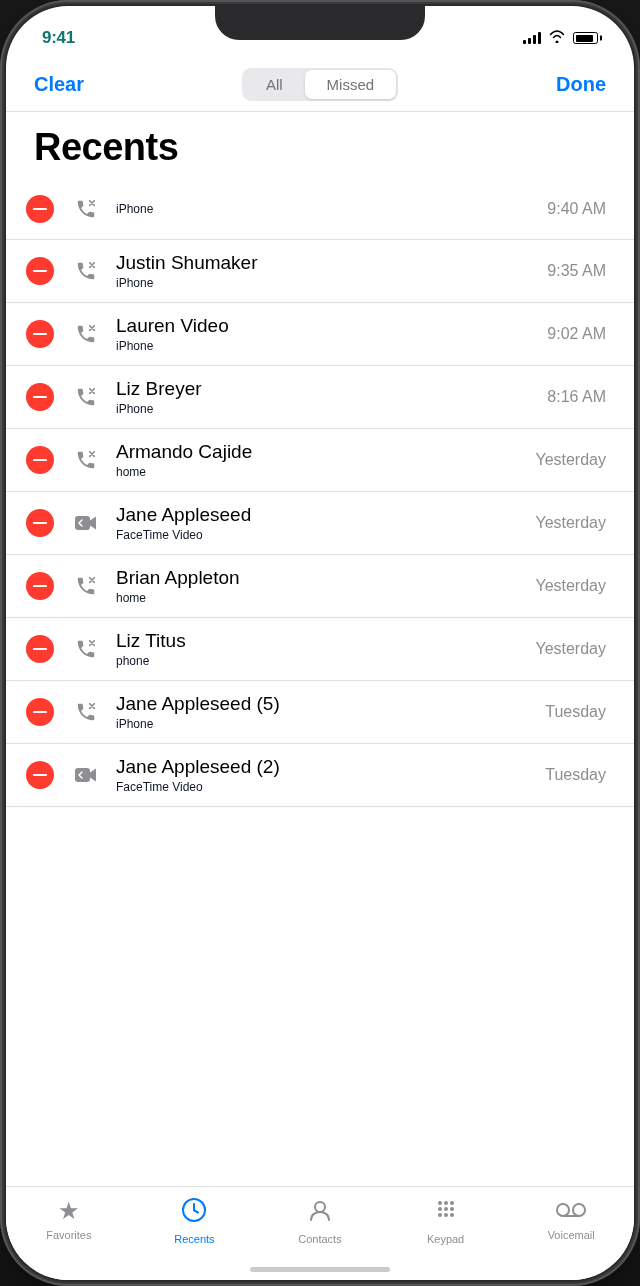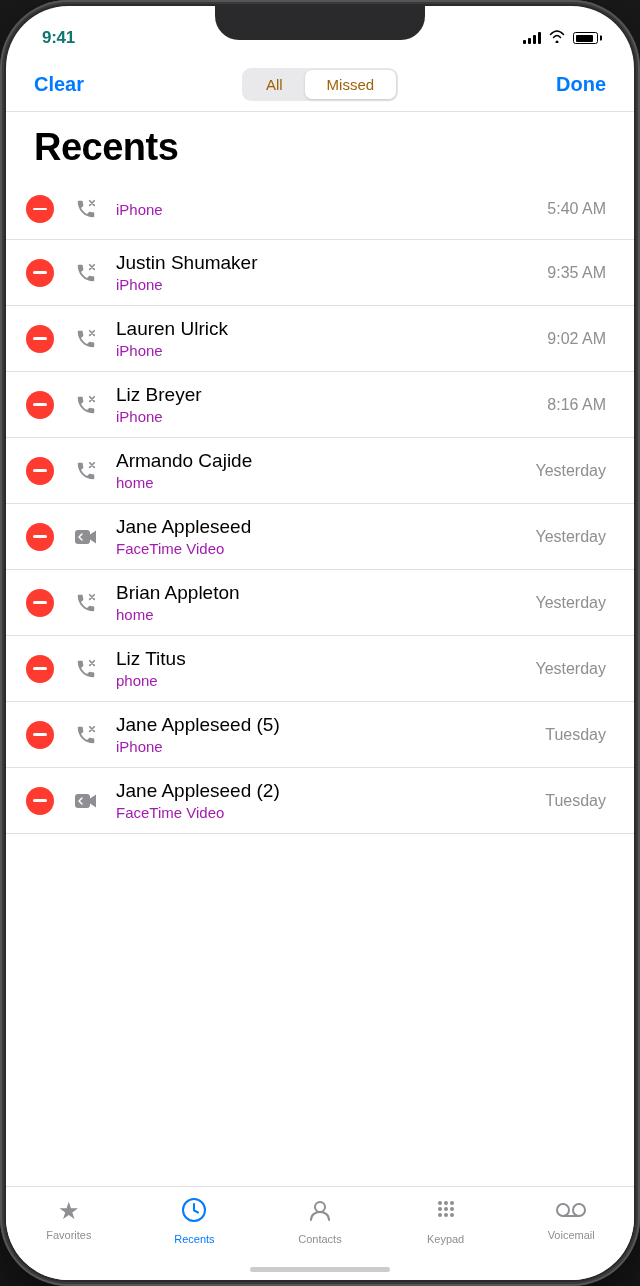--- a/index.html
+++ b/index.html
@@ -153,21 +153,21 @@
       padding: 2px;
       gap: 0;
     }
 
     .segment-btn {
       padding: 6px 22px;
       border-radius: 7px;
       font-size: 15px;
       font-weight: 500;
       cursor: pointer;
-      color: #a16207;
+      color: #737373;
     }
 
     .segment-btn.active {
       background: #fff;
       box-shadow: 0 1px 3px rgba(0,0,0,0.15);
     }
 
     
     .page-title-area {
       padding: 14px 28px 10px;
@@ -235,22 +235,22 @@
       font-size: 19px;
       font-weight: 500;
       color: #000;
       margin-bottom: 2px;
       white-space: nowrap;
       overflow: hidden;
       text-overflow: ellipsis;
     }
 
     .contact-type {
-      font-size: 15px;
-      color: #a21caf;
+      font-size: 12px;
+      color: #0f172a;
     }
 
     .contact-time {
       font-size: 16px;
       color: #8e8e93;
       margin-left: 8px;
       flex-shrink: 0;
     }
 
     
@@ -367,21 +367,21 @@
           <div class="minus-btn"></div>
           <div class="call-icon-wrap">
             <svg width="22" height="22" viewBox="0 0 24 24" fill="none">
               <path d="M6.6 10.8c1.4 2.8 3.8 5.1 6.6 6.6l2.2-2.2c.3-.3.7-.4 1-.2 1.1.4 2.3.6 3.6.6.6 0 1 .4 1 1V20c0 .6-.4 1-1 1C10.6 21 3 13.4 3 4c0-.6.4-1 1-1h3.5c.6 0 1 .4 1 1 0 1.3.2 2.5.6 3.6.1.3 0 .7-.2 1L6.6 10.8z" fill="#8e8e93"></path>
               <path d="M16 3l5 5m0-5l-5 5" stroke="#8e8e93" stroke-width="1.8" stroke-linecap="round"></path>
             </svg>
           </div>
           <div class="contact-info">
             <div class="contact-type">iPhone</div>
           </div>
-          <span class="contact-time">5:40 AM</span>
+          <span class="contact-time">9:40 AM</span>
         </div>
 
         <div class="contact-item">
           <div class="minus-btn"></div>
           <div class="call-icon-wrap">
             <svg width="22" height="22" viewBox="0 0 24 24" fill="none">
               <path d="M6.6 10.8c1.4 2.8 3.8 5.1 6.6 6.6l2.2-2.2c.3-.3.7-.4 1-.2 1.1.4 2.3.6 3.6.6.6 0 1 .4 1 1V20c0 .6-.4 1-1 1C10.6 21 3 13.4 3 4c0-.6.4-1 1-1h3.5c.6 0 1 .4 1 1 0 1.3.2 2.5.6 3.6.1.3 0 .7-.2 1L6.6 10.8z" fill="#8e8e93"></path>
               <path d="M16 3l5 5m0-5l-5 5" stroke="#8e8e93" stroke-width="1.8" stroke-linecap="round"></path>
             </svg>
           </div>
@@ -394,21 +394,21 @@
 
         <div class="contact-item">
           <div class="minus-btn"></div>
           <div class="call-icon-wrap">
             <svg width="22" height="22" viewBox="0 0 24 24" fill="none">
               <path d="M6.6 10.8c1.4 2.8 3.8 5.1 6.6 6.6l2.2-2.2c.3-.3.7-.4 1-.2 1.1.4 2.3.6 3.6.6.6 0 1 .4 1 1V20c0 .6-.4 1-1 1C10.6 21 3 13.4 3 4c0-.6.4-1 1-1h3.5c.6 0 1 .4 1 1 0 1.3.2 2.5.6 3.6.1.3 0 .7-.2 1L6.6 10.8z" fill="#8e8e93"></path>
               <path d="M16 3l5 5m0-5l-5 5" stroke="#8e8e93" stroke-width="1.8" stroke-linecap="round"></path>
             </svg>
           </div>
           <div class="contact-info">
-            <div class="contact-name">Lauren Ulrick</div>
+            <div class="contact-name">Lauren Video</div>
             <div class="contact-type">iPhone</div>
           </div>
           <span class="contact-time">9:02 AM</span>
         </div>
 
         <div class="contact-item">
           <div class="minus-btn"></div>
           <div class="call-icon-wrap">
             <svg width="22" height="22" viewBox="0 0 24 24" fill="none">
               <path d="M6.6 10.8c1.4 2.8 3.8 5.1 6.6 6.6l2.2-2.2c.3-.3.7-.4 1-.2 1.1.4 2.3.6 3.6.6.6 0 1 .4 1 1V20c0 .6-.4 1-1 1C10.6 21 3 13.4 3 4c0-.6.4-1 1-1h3.5c.6 0 1 .4 1 1 0 1.3.2 2.5.6 3.6.1.3 0 .7-.2 1L6.6 10.8z" fill="#8e8e93"></path>

